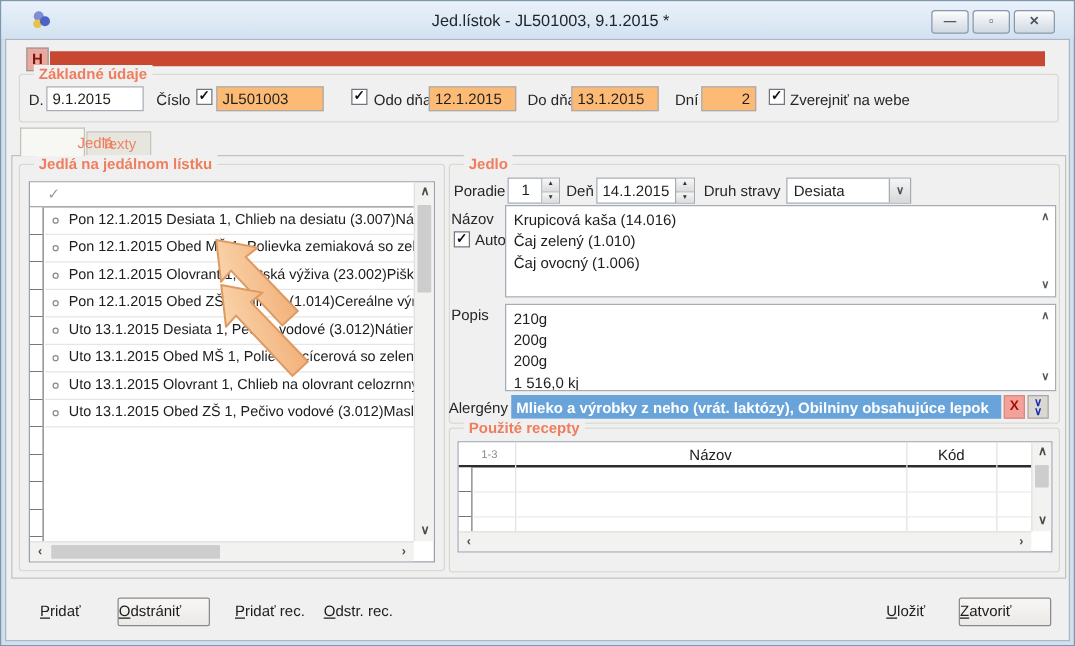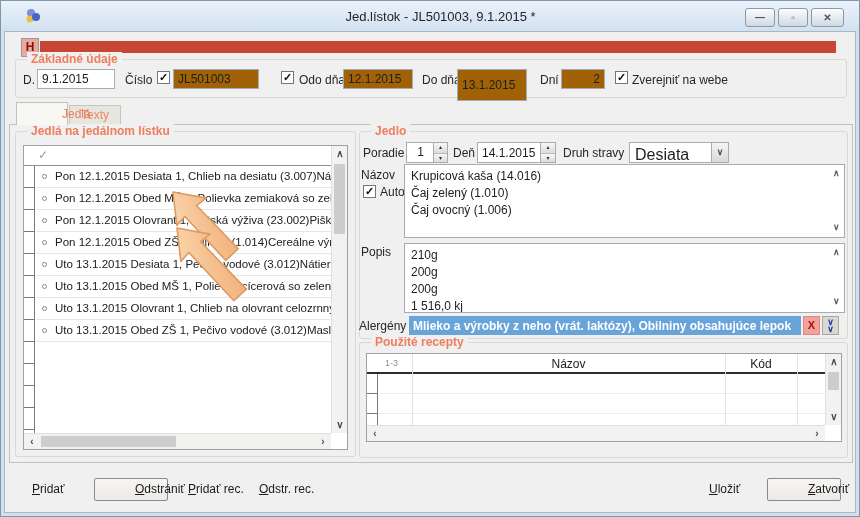--- a/index.html
+++ b/index.html
@@ -30,21 +30,21 @@
     background:#c84733; }
 
   .group { position:absolute; border:1px solid #d9d9d1; border-radius:3px; }
   .glabel { position:absolute; top:-8px; left:11px; background:#f0f0f0;
     padding:0 4px; color:#ee7e5e; font-weight:bold; font-size:12px; }
 
   .lbl { position:absolute; font-size:12px; color:#262626; white-space:nowrap; }
   .tbox { position:absolute; background:#fff; border:1px solid #a5acb5;
     font-size:12px; padding:2px 4px; font-family:inherit; color:#1e1e1e; }
   input.tbox { outline:none; }
-  .ro { background:#a16207; }
+  .ro { background:#fdba74; }
   .cb { position:absolute; width:13px; height:13px; background:#fff;
     border:1px solid #70767d; font-size:11px; line-height:11px; text-align:center;
     font-weight:bold; color:#101010; }
 
   .tab { position:absolute; text-align:center; color:#ee7e5e; font-size:12px; }
   .tab-active { background:#f7f7f4; border:1px solid #c2c2ba; border-bottom:none;
     z-index:3; line-height:22px; }
   .tab-idle { background:#e6e6df; border:1px solid #c6c6be; line-height:19px; color:#ef8667; }
   .tabpanel { position:absolute; left:8px; top:123px; width:844px; height:339px;
     border:1px solid #c2c2ba; background:#f0f0f0; }
@@ -74,21 +74,21 @@
   .spinval { position:absolute; left:0; top:0; bottom:0; text-align:center;
     font-size:12px; padding-top:2px; }
   .spincol { position:absolute; right:0; top:0; bottom:0; width:14px;
     border-left:1px solid #a5acb5; }
   .spinbtn { position:absolute; left:0; right:0; height:50%;
     background:linear-gradient(#f7f7f7,#dcdcdc); text-align:center; font-size:6px;
     color:#333; line-height:8px; }
   .spinbtn.dn { top:50%; border-top:1px solid #bbb; }
 
   .combo { position:absolute; background:#fff; border:1px solid #a5acb5; }
-  .combo-val { position:absolute; left:5px; top:3px; font-size:16px; }
+  .combo-val { position:absolute; left:5px; top:3px; font-size:12px; }
   .combo-btn { position:absolute; right:0; top:0; bottom:0; width:17px;
     background:linear-gradient(#f5f5f5,#d8d8d8); border-left:1px solid #a5acb5;
     text-align:center; font-size:9px; font-weight:bold; color:#44525f; line-height:18px; }
 
   .memo { position:absolute; background:#fff; border:1px solid #a5acb5;
     padding:3px 20px 3px 6px; font-size:12px; line-height:17px; white-space:pre-line;
     overflow:hidden; }
   .memoarrow { position:absolute; font-size:9px; font-weight:bold; color:#5a5a5a; }
 
   .allergenbar { position:absolute; background:#68a4da; color:#fff; font-weight:bold;
@@ -103,21 +103,21 @@
 
   .colsep { position:absolute; top:0; bottom:0; width:1px; background:#e2e2e2; }
   .hdrtext { position:absolute; top:3px; font-size:12px; color:#202020; text-align:center; }
   .ordericon { position:absolute; top:4px; font-size:9px; color:#8d8d8d; }
   .emptyrow { position:absolute; left:12px; height:20px; border-bottom:1px solid #ececec; }
 
   .linkbtn { position:absolute; font-size:12px; color:#1c1c1c; cursor:default; display:inline-block; }
   .linkbtn::first-letter { text-decoration:underline; }
   .pushbtn { position:absolute; background:linear-gradient(#f7f6f4,#ebeae7);
     border:1px solid #8a8a8a; border-radius:2px; font-size:12px; color:#1c1c1c;
-    text-align:left; padding-top:3px; cursor:default;padding-left:40px; }
+    text-align:left; padding-top:3px; cursor:default; }
   .pushbtn::first-letter { text-decoration:underline; }
 
   .overlay { position:absolute; left:0; top:0; width:860px; height:517px;
     pointer-events:none; z-index:50; }
 </style>
 </head>
 <body>
 
 <div class="window">
 
@@ -143,21 +143,21 @@
   </div>
   <span class="lbl" style="left:22px;top:72px;">D.</span>
   <input class="tbox" style="left: 36px; top: 68px; width: 78px; height: 20px;" value="9.1.2015">
   <span class="lbl" style="left:124px;top:72px;">Číslo</span>
   <span class="cb" style="left:156px;top:70px;">✓</span>
   <input class="tbox ro" style="left: 172px; top: 68px; width: 86px; height: 20px;" readonly="" value="JL501003">
   <span class="cb" style="left:280px;top:70px;">✓</span>
   <span class="lbl" style="left:298px;top:72px;">Odo dňa</span>
   <input class="tbox ro" style="left: 342px; top: 68px; width: 70px; height: 20px;" readonly="" value="12.1.2015">
   <span class="lbl" style="left:421px;top:72px;">Do dňa</span>
-  <input class="tbox ro" style="left: 456px; top: 68px; width: 70px; height: 32px;" readonly="" value="13.1.2015">
+  <input class="tbox ro" style="left: 456px; top: 68px; width: 70px; height: 20px;" readonly="" value="13.1.2015">
   <span class="lbl" style="left:539px;top:72px;">Dní</span>
   <input class="tbox ro" style="left: 560px; top: 68px; width: 44px; height: 20px; text-align: right;" readonly="" value="2">
   <span class="cb" style="left:614px;top:70px;">✓</span>
   <span class="lbl" style="left:631px;top:72px;">Zverejniť na webe</span>
 
   <div class="tab tab-active" style="left:15px;top:101px;width:52px;height:23px;padding-left:45px;">Jedlá</div>
   <div class="tab tab-idle" style="left:68px;top:104px;width:52px;height:20px;">Texty</div>
   <div class="tabpanel"></div>
 
   <div class="group" style="left:14px;top:130px;width:341px;height:326px;">

